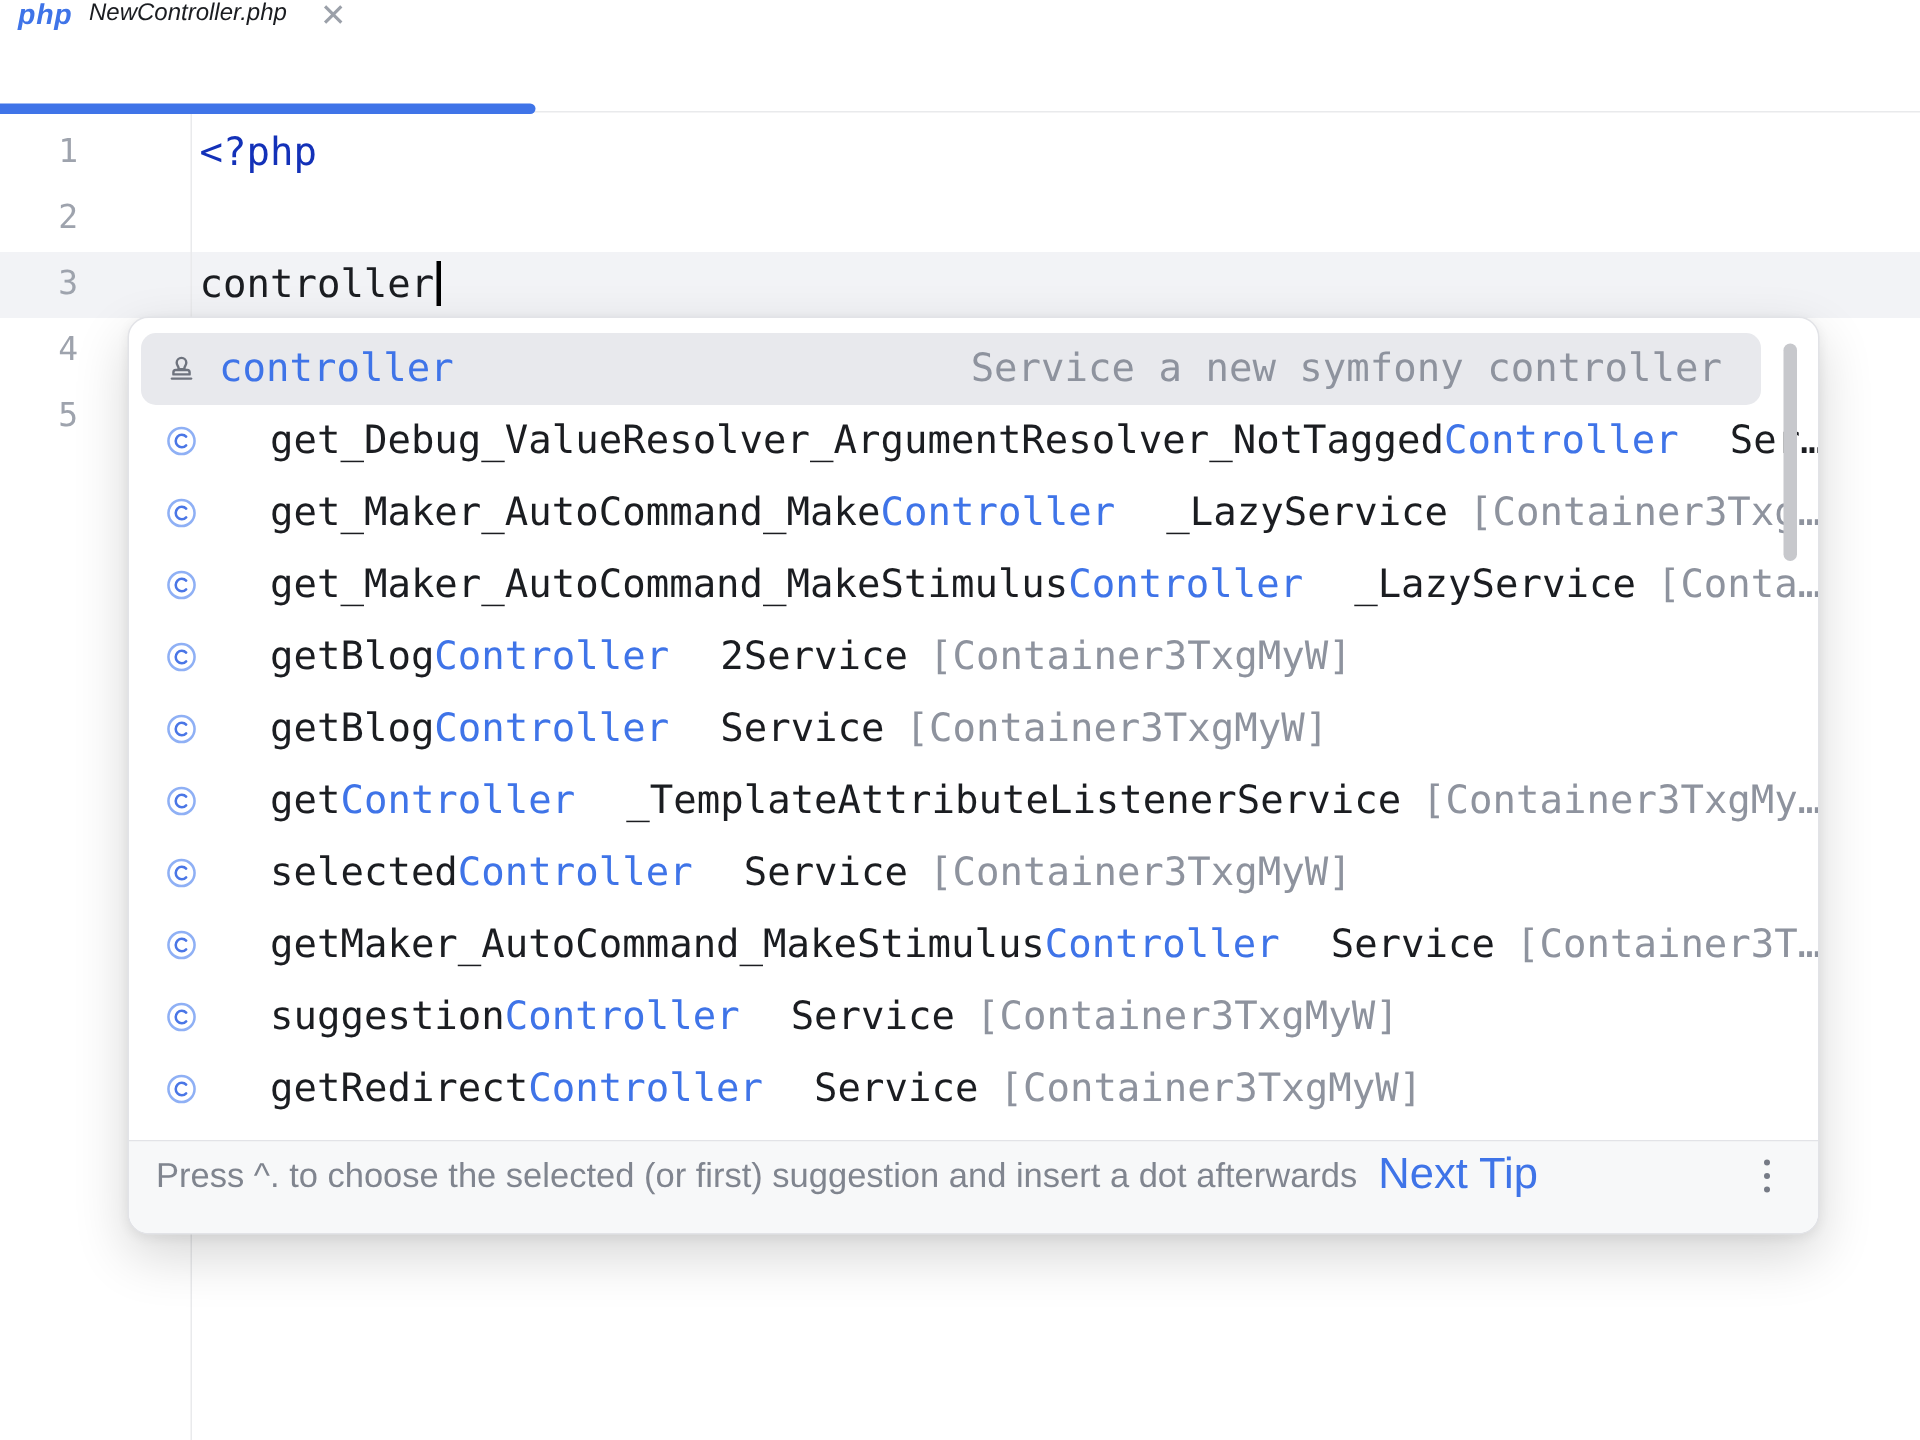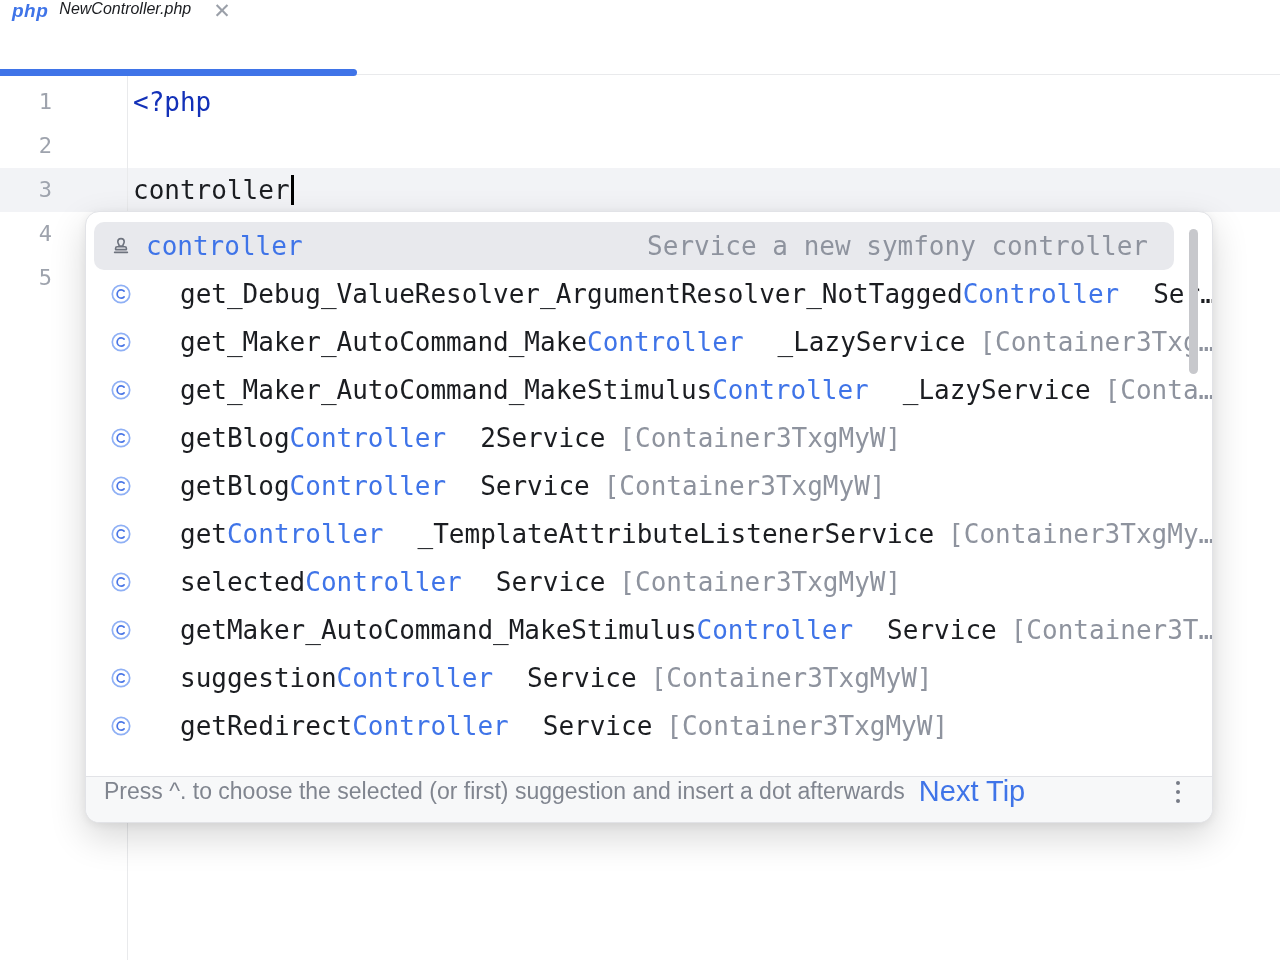--- a/index.html
+++ b/index.html
@@ -35,21 +35,21 @@
           font-family: "DejaVu Sans Mono", monospace; font-size: 26px; white-space: pre; cursor: pointer; }
   .item.selected { background: var(--selected-row-bg, #e8e9ed); border-radius: 10px; }
   .item-icon { width: 24px; height: 24px; margin-right: 13px; flex: 0 0 auto; display: inline-flex; }
   .item-icon svg { width: 24px; height: 24px; }
   .item-text { white-space: pre; }
   .seg-plain { color: var(--text-primary, #1b1d21); margin-left: 34px; }
   .seg-match { color: var(--accent-blue, #3f74e8); }
   .seg-tail { color: var(--text-muted, #8e939e); margin-left: 14px; }
   .item-desc { margin-left: auto; color: var(--text-muted, #8e939e); padding-right: 8px; }
   .popup-scrollbar { position: absolute; right: 14px; top: 17px; width: 9px; height: 145px; background: var(--scrollbar, #c7c8cc); border-radius: 5px; z-index: 12; }
-  .popup-footer { position: absolute; left: 0; right: 0; bottom: 0; height: 46px; background: var(--footer-bg, #f7f8f9);
+  .popup-footer { position: absolute; left: 0; right: 0; bottom: 0; height: 62px; background: var(--footer-bg, #f7f8f9);
                   border-top: 1px solid var(--popup-border, #e7e8ec); border-radius: 0 0 13px 13px;
                   display: flex; align-items: center; padding: 0 28px 16px 18px; }
   .hint { font-size: 23px; color: var(--text-muted-footer, #80858f); }
   .next-tip { font-size: 29px; color: var(--accent-blue, #3f74e8); margin-left: 14px; cursor: pointer; text-decoration: none; }
   .kebab { margin-left: auto; display: flex; flex-direction: column; gap: 5px; cursor: pointer; padding: 4px; }
   .kebab i { width: 4px; height: 4px; border-radius: 50%; background: #767b86; }
 </style>
 </head>
 <body>
 

